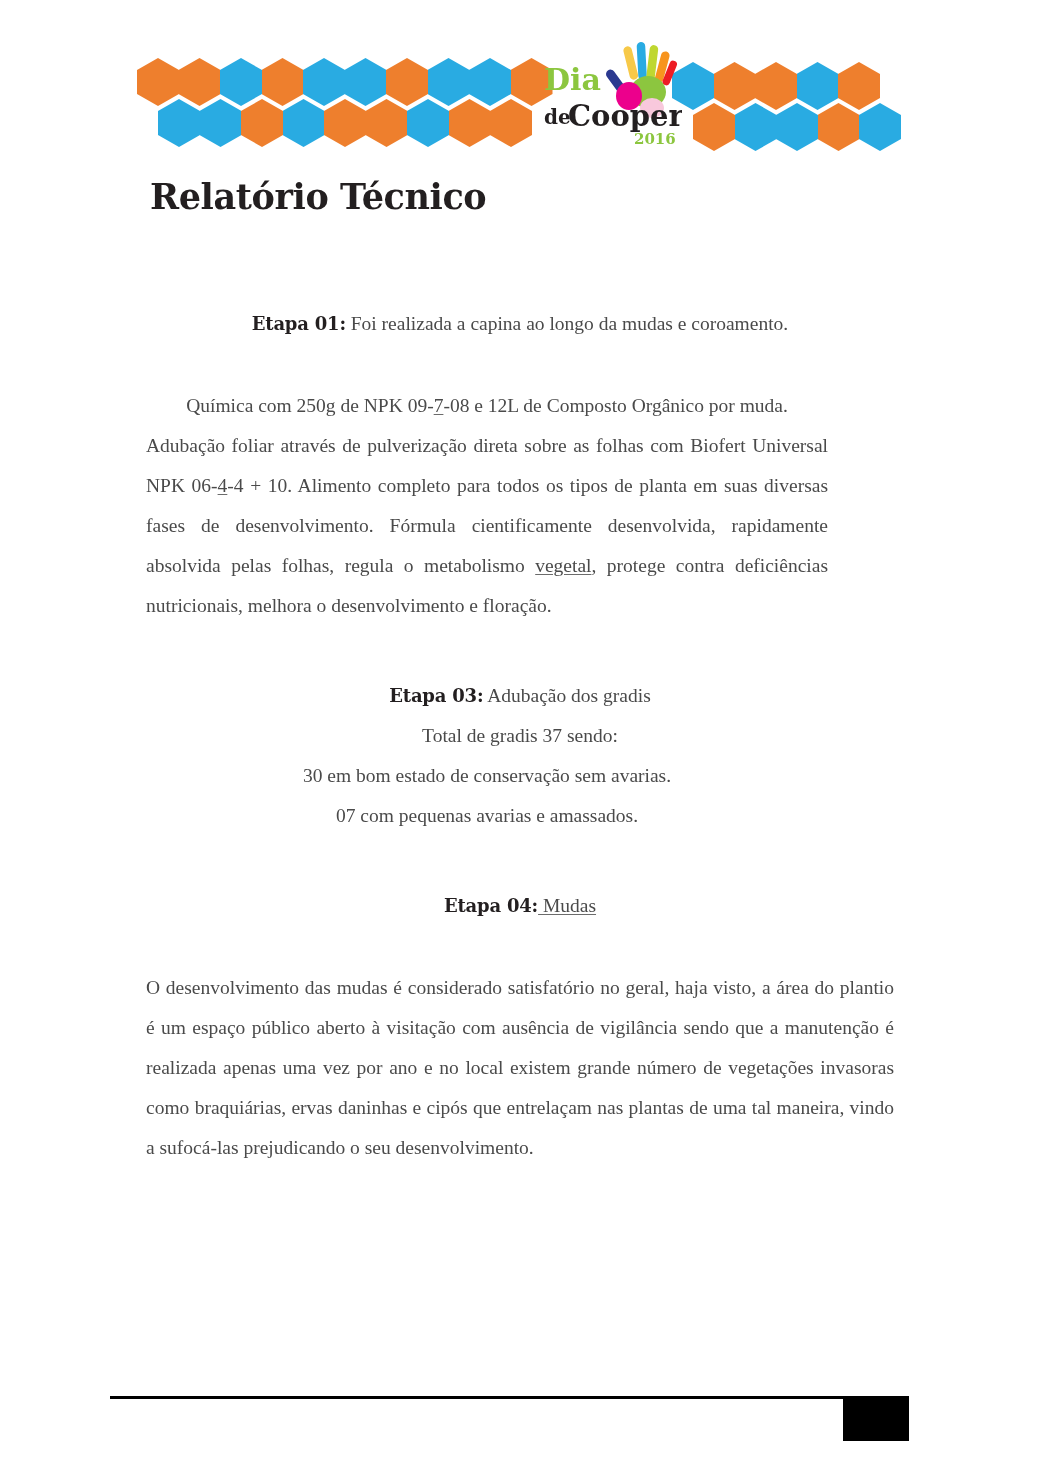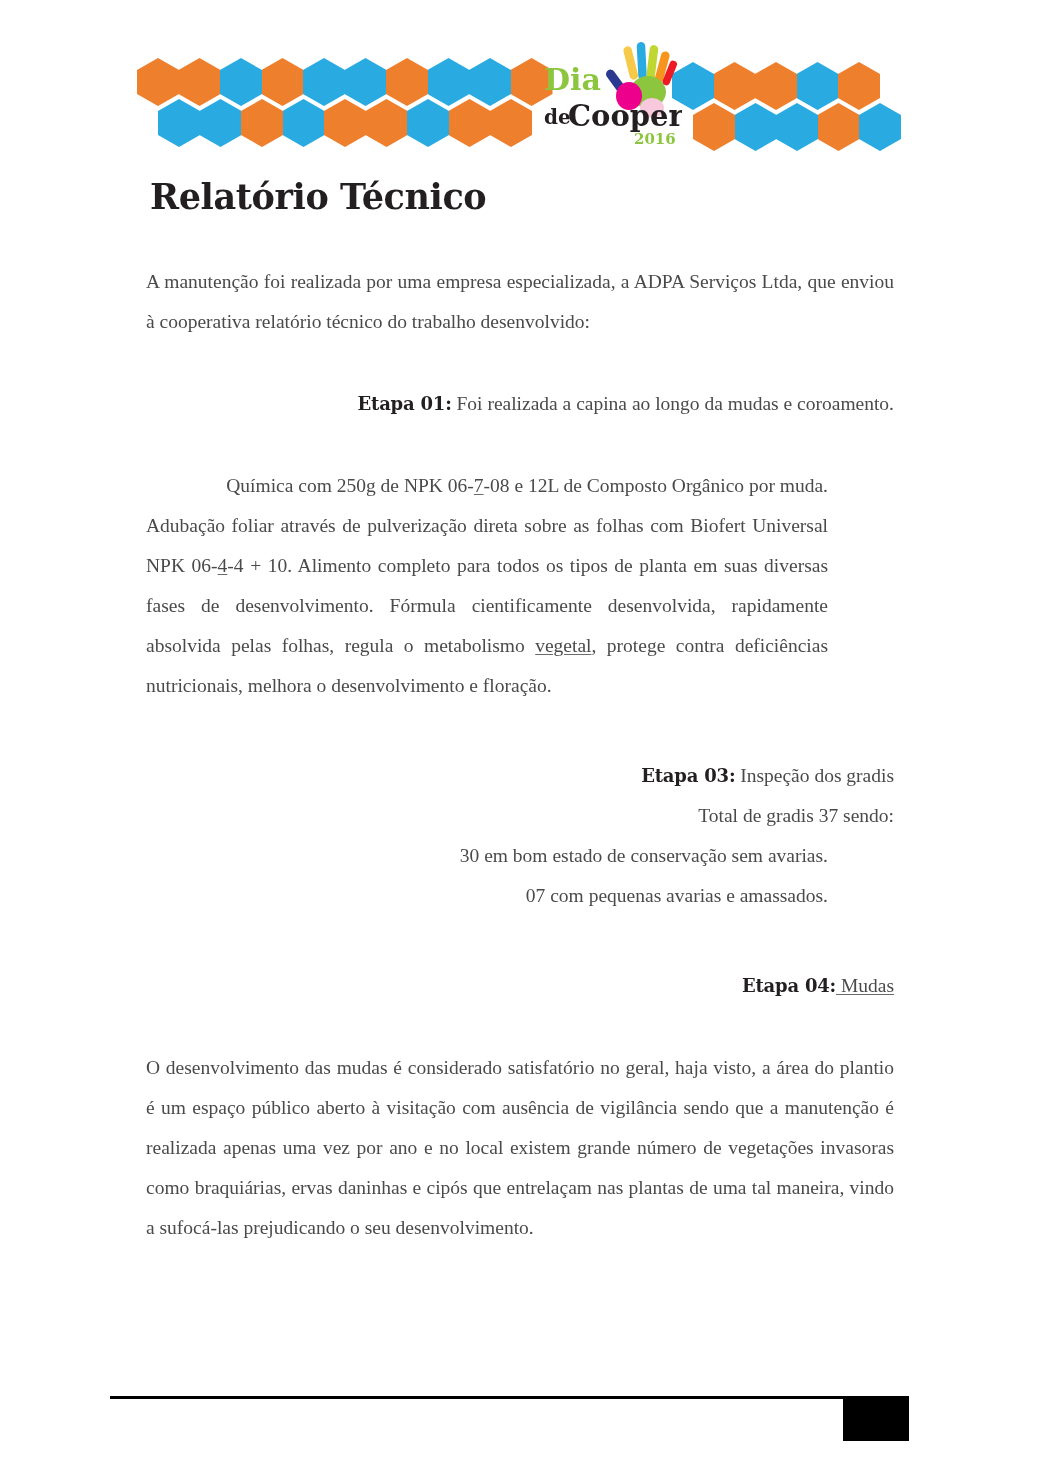--- a/index.html
+++ b/index.html
@@ -92,21 +92,21 @@
   }
 
   p.para {
     margin: 0 0 0 0;
     font-size: 19.5px;
     line-height: 40px;
     color: #4a4a4a;
     text-align: justify;
     text-justify: inter-word;
   }
-  p.para.left-align { text-align: right; }
+  p.para.left-align { text-align: center; }
   .gap-lg  { height: 42px; }
   .gap-xl  { height: 50px; }
 
   .indent {
     margin-left: 66px;
     width: 682px;
   }
 
   .etapa-label {
     font-family: "DejaVu Serif", "Liberation Serif", serif;
@@ -181,43 +181,42 @@
         <text x="26" y="86" font-family="&quot;DejaVu Serif&quot;, serif" font-size="29" font-weight="700" fill="#231f20">Cooperar</text>
         <text x="92" y="104" font-family="&quot;DejaVu Serif&quot;, serif" font-size="15" font-weight="700" fill="#8CC63F">2016</text>
       </svg>
     </div>
   </div>
 
   <h1 class="doc-title">Relatório Técnico</h1>
 
   <div class="content">
 
-    <p class="para">A manutenção foi realizada por uma empresa especializada, a ADPA Serviços Ltda, que enviou à cooperativa relatório técnico do trabalho desenvolvido:</p>
 
     <div class="gap-lg"></div>
 
     <p class="para left-align">
       <span class="etapa-label">Etapa 01:</span><span> Foi realizada a capina ao longo da mudas e coroamento.</span>
     </p>
 
     <div class="gap-lg"></div>
 
 
     <p class="para indent left-align">
-      <span>Química com 250g de NPK 06-</span><span class="misspell">7</span><span>-08 e 12L de Composto Orgânico por muda.</span>
+      <span>Química com 250g de NPK 09-</span><span class="misspell">7</span><span>-08 e 12L de Composto Orgânico por muda.</span>
     </p>
 
     <p class="para indent">
       <span>Adubação foliar através de pulverização direta sobre as folhas com Biofert Universal NPK 06-</span><span class="misspell">4</span><span>-4 + 10. Alimento completo para todos os tipos de planta em suas diversas fases de desenvolvimento. Fórmula cientificamente desenvolvida, rapidamente absolvida pelas folhas, regula o metabolismo </span><span class="misspell">vegetal</span><span>, protege contra deficiências nutricionais, melhora o desenvolvimento e floração.</span>
     </p>
 
     <div class="gap-xl"></div>
 
     <p class="para left-align">
-      <span class="etapa-label">Etapa 03:</span><span> Inspeção dos gradis</span>
+      <span class="etapa-label">Etapa 03:</span><span> Adubação dos gradis</span>
     </p>
 
     <p class="para left-align">Total de gradis 37 sendo:</p>
 
     <p class="para indent left-align">30 em bom estado de conservação sem avarias.</p>
 
     <p class="para indent left-align">07 com pequenas avarias e amassados.</p>
 
     <div class="gap-xl"></div>
 

